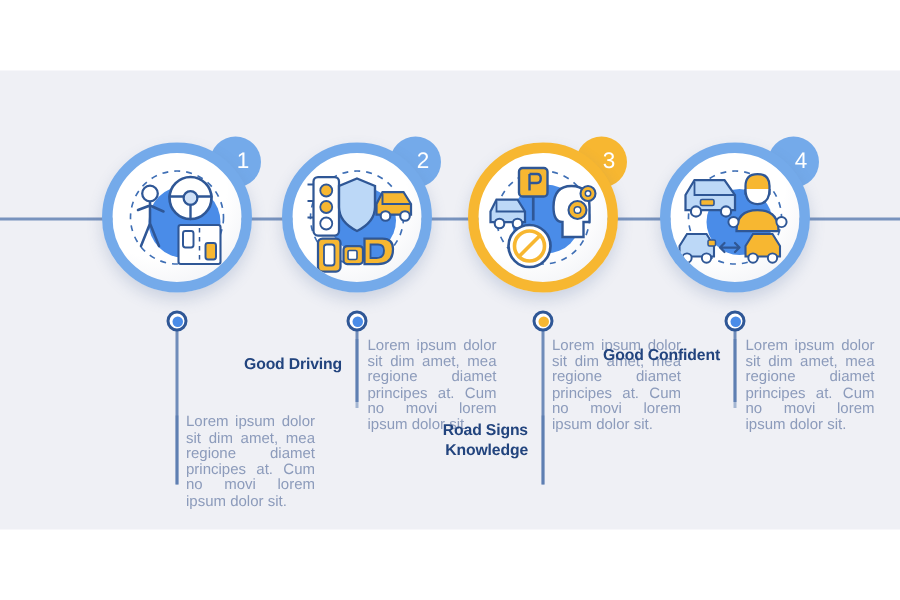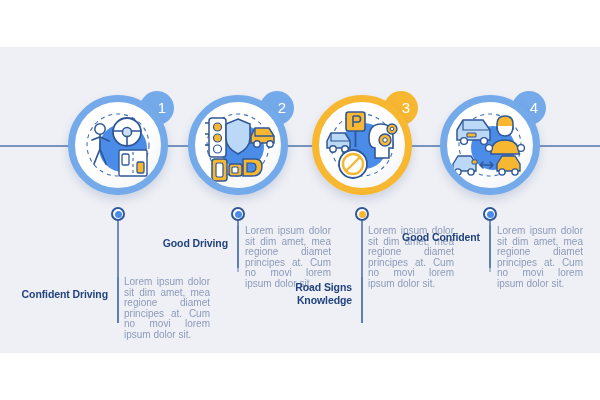--- a/index.html
+++ b/index.html
@@ -284,21 +284,20 @@
         <rect x="25" y="58" width="5" height="4" rx="1" fill="#f7b731" stroke="#2f5796" stroke-width="1"></rect>
         <path d="M50 62 L55 54 L68 54 L73 62 L73 69 L50 69 Z" fill="#f7b731" stroke="#2f5796" stroke-width="1.4"></path>
         <circle cx="55" cy="70" r="3.1" fill="#fff" stroke="#2f5796" stroke-width="1.3"></circle>
         <circle cx="68" cy="70" r="3.1" fill="#fff" stroke="#2f5796" stroke-width="1.3"></circle>
 
         <path d="M33 63 L46 63 M33 63 L36 60 M33 63 L36 66 M46 63 L43 60 M46 63 L43 66" stroke="#2f5796" stroke-width="1.5" fill="none" stroke-linecap="round"></path>
       </svg>
     </div>
   </div>
 
-  <div class="titleBox" style="left:4px; top:288px; width:104px;">Confident Driving</div>
   <div class="bodyBox" style="left:124px; top:277px;">Lorem ipsum dolor sit dim amet, mea regione diamet principes at. Cum no movi lorem ipsum dolor sit.</div>
 
   <div class="titleBox" style="left:124px; top:237px; width:104px;">Good Driving</div>
   <div class="bodyBox" style="left:245px; top:226px;">Lorem ipsum dolor sit dim amet, mea regione diamet principes at. Cum no movi lorem ipsum dolor sit.</div>
 
   <div class="titleBox" style="left:248px; top:281px; width:104px;">
     <div>Road Signs</div>
     <div>Knowledge</div>
   </div>
   <div class="bodyBox" style="left:368px; top:226px;">Lorem ipsum dolor sit dim amet, mea regione diamet principes at. Cum no movi lorem ipsum dolor sit.</div>

